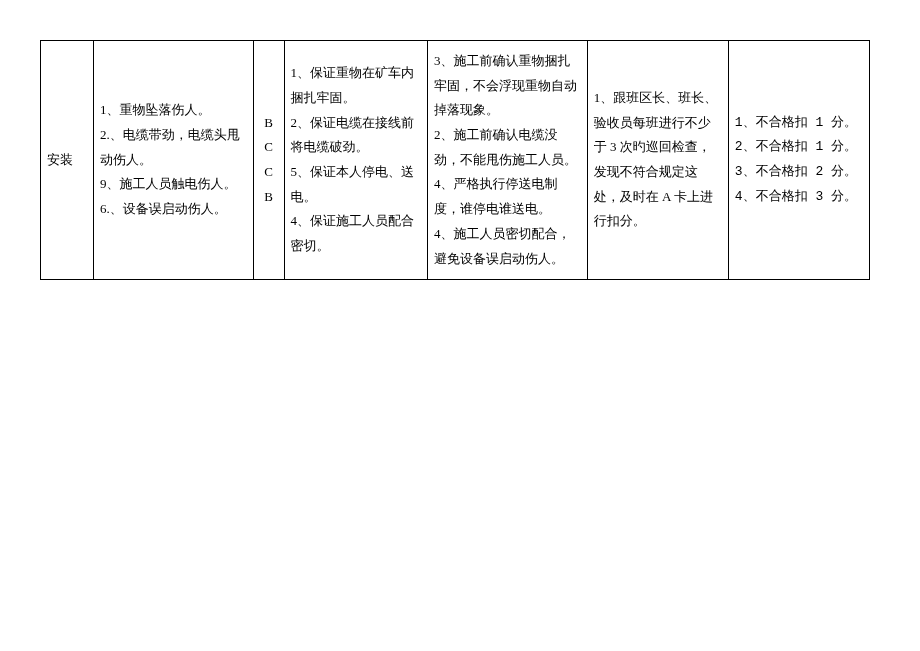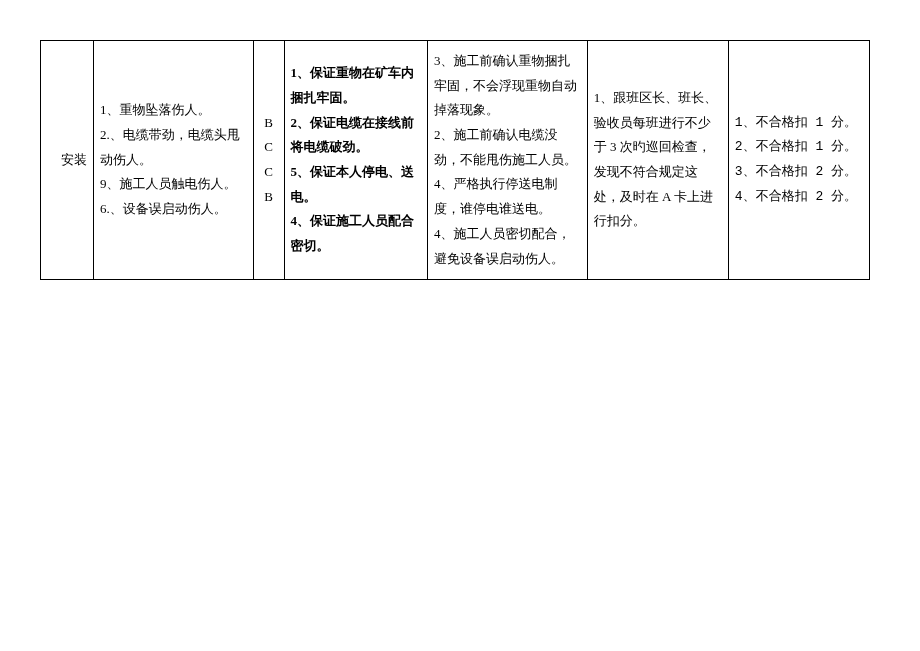--- a/index.html
+++ b/index.html
@@ -18,24 +18,24 @@
       table-layout: fixed;
     }
     td {
       border: 1px solid #000000;
       padding: 8px 6px;
       font-size: 13px;
       line-height: 1.9;
       vertical-align: middle;
       color: #000000;
     }
-    .col1 { width: 48px; text-align: right; }
+    .col1 { width: 48px; text-align: left; }
     .col2 { width: 145px; }
     .col3 { width: 28px; text-align: center; }
-    .col4 { width: 130px; font-weight: bold; }
+    .col4 { width: 130px; }
     .col5 { width: 145px; }
     .col6 { width: 128px; }
     .col7 { width: 128px; font-family: Liberation Mono, monospace; }
     .list-item {
       display: block;
     }
   </style>
 </head>
 <body>
 
@@ -76,17 +76,17 @@
     </td>
     <td class="col7">
       <span class="list-item">1、不合格扣 1 分。</span>
       <span class="list-item"></span>
       <span class="list-item">2、不合格扣 1 分。</span>
       <span class="list-item"></span>
       <span class="list-item"></span>
       <span class="list-item">3、不合格扣 2 分。</span>
       <span class="list-item"></span>
       <span class="list-item"></span>
-      <span class="list-item">4、不合格扣 2 分。</span>
+      <span class="list-item">4、不合格扣 3 分。</span>
     </td>
   </tr>
 </tbody>
   </table>
 
 </body></html>

